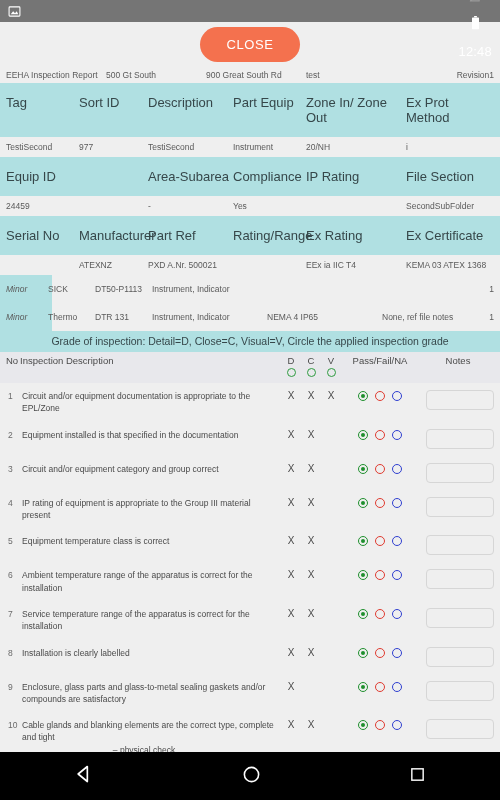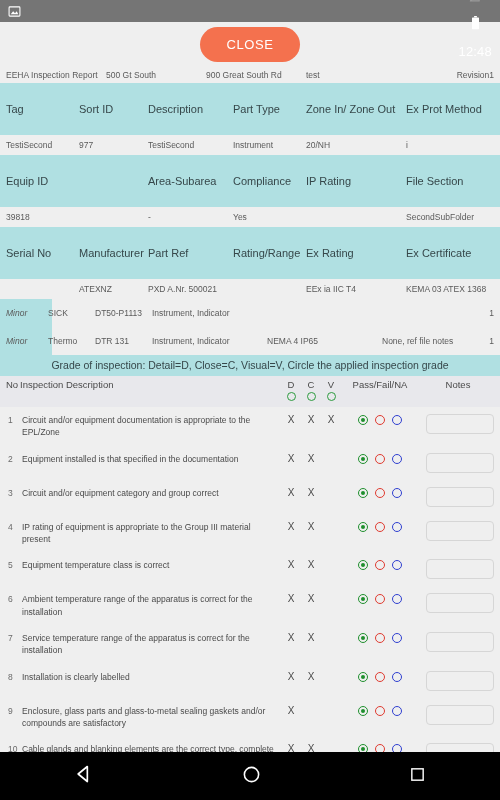--- a/index.html
+++ b/index.html
@@ -39,22 +39,22 @@
     padding: 2px 6px 3px; background: #efefef;
   }
   .meta span:nth-child(1) { width: 100px; }
   .meta span:nth-child(2) { width: 100px; }
   .meta span:nth-child(3) { width: 100px; }
   .meta span:nth-child(4) { flex: 1; }
   .meta span:nth-child(5) { text-align: right; }
 
   
   .band {
-    background: #b0e0e2; color: #36474a; font-size: 11px;
-    display: flex; padding: 20px 6px;
+    background: #b0e0e2; color: #36474a; font-size: 13px;
+    display: flex; padding: 12px 6px;
   }
   .vals {
     background: #efefef; color: #5a5a5a; font-size: 8.5px;
     display: flex; padding: 5px 6px;
   }
   .c1 { width: 73px; } .c2 { width: 69px; } .c3 { width: 85px; }
   .c4 { width: 73px; } .c5 { width: 100px; } .c6 { flex: 1; }
 
   
   .minorblock { position: relative; background: #efefef; }
@@ -182,21 +182,21 @@
     <span>500 Gt South</span>
     <span>900 Great South Rd</span>
     <span>test</span>
     <span>Revision1</span>
   </div>
 
   <div class="band">
     <span class="c1">Tag</span>
     <span class="c2">Sort ID</span>
     <span class="c3">Description</span>
-    <span class="c4">Part Type</span>
+    <span class="c4">Part Equip</span>
     <span class="c5">Zone In/ Zone Out</span>
     <span class="c6">Ex Prot Method</span>
   </div>
   <div class="vals">
     <span class="c1">TestiSecond</span>
     <span class="c2">977</span>
     <span class="c3">TestiSecond</span>
     <span class="c4">Instrument</span>
     <span class="c5">20/NH</span>
     <span class="c6">i</span>
@@ -204,21 +204,21 @@
 
   <div class="band">
     <span class="c1">Equip ID</span>
     <span class="c2"></span>
     <span class="c3">Area-Subarea</span>
     <span class="c4">Compliance</span>
     <span class="c5">IP Rating</span>
     <span class="c6">File Section</span>
   </div>
   <div class="vals">
-    <span class="c1">39818</span>
+    <span class="c1">24459</span>
     <span class="c2"></span>
     <span class="c3">-</span>
     <span class="c4">Yes</span>
     <span class="c5"></span>
     <span class="c6">SecondSubFolder</span>
   </div>
 
   <div class="band">
     <span class="c1">Serial No</span>
     <span class="c2">Manufacturer</span>

